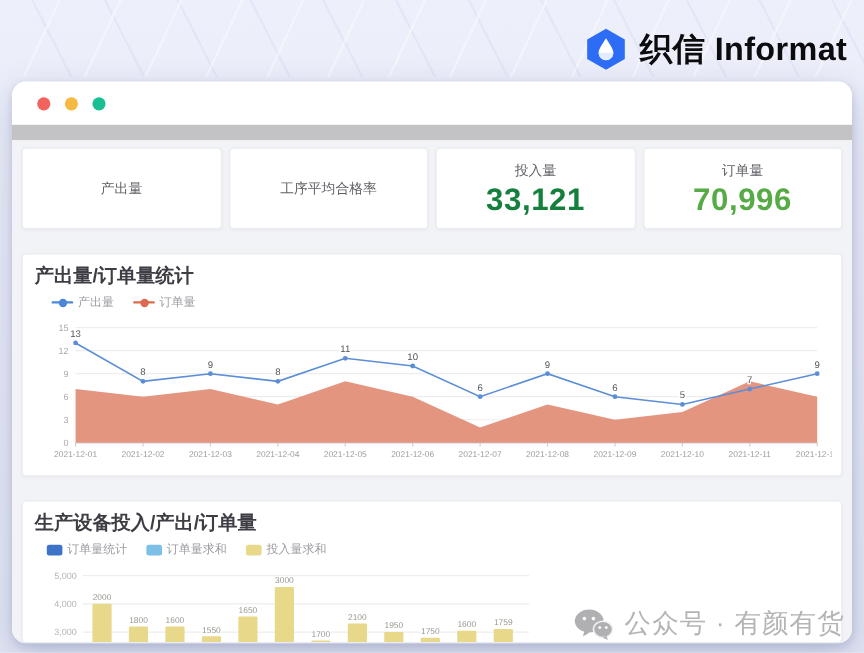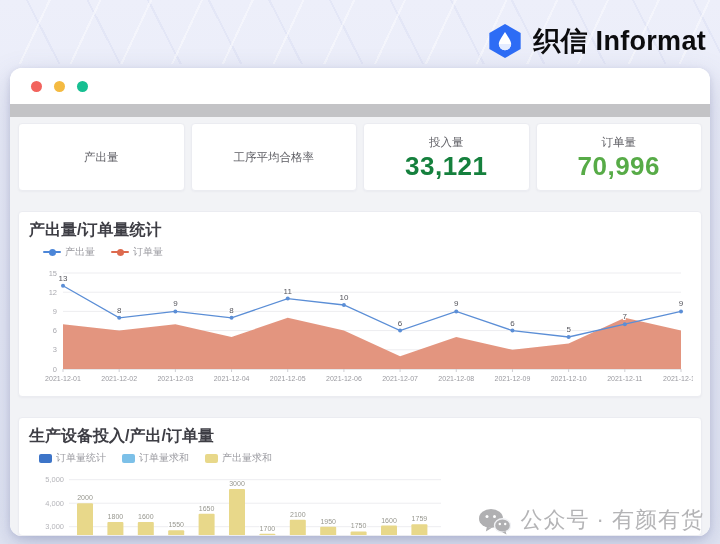--- a/index.html
+++ b/index.html
@@ -44,21 +44,21 @@
   .lg-line { position:relative; width:18px; height:2px; border-radius:1px; }
   .lg-line::after { content:""; position:absolute; left:5.5px; top:-2.5px; width:7px; height:7px; border-radius:50%; background:inherit; }
   .lg-swatch { width:13px; height:9px; border-radius:2px; }
   .bottom-row { flex:1 1 auto; display:flex; gap:6px; min-height:0; }
   .bars-card { flex:1.84; padding:8px 6px 0 6px; overflow:hidden; min-width:0; }
   .funnel-card { flex:1; padding:8px 10px 0 10px; overflow:hidden; min-width:0; }
   .bars-card .chart-title, .funnel-card .chart-title { margin-left:4px; }
   svg { display:block; }
   .watermark {
     position:absolute; right:16px; bottom:9px; z-index:5;
-    display:flex; align-items:flex-end; gap:9px;
+    display:flex; align-items:center; gap:9px;
     color:#b4b4b6; font-size:22px; letter-spacing:1px;
   }
 </style>
 </head>
 <body>
 
 <div class="bg-deco"></div>
 
 <div class="brand">
   <span>
@@ -183,21 +183,21 @@
             <span class="legend-item">
               <span class="lg-swatch" style="background: rgb(61, 116, 200);"></span>
               <span>订单量统计</span>
             </span>
             <span class="legend-item">
               <span class="lg-swatch" style="background: rgb(124, 192, 232);"></span>
               <span>订单量求和</span>
             </span>
             <span class="legend-item">
               <span class="lg-swatch" style="background: rgb(232, 216, 138);"></span>
-              <span>产出量求和</span>
+              <span>投入量求和</span>
             </span>
           </div>
         <svg width="424" height="170" viewBox="0 0 424 170">
             <line x1="44" y1="85.2" x2="416" y2="85.2" stroke="#ededf0" stroke-width="1"></line>
             <text x="39" y="87.7" text-anchor="end" font-size="7.5" fill="#b5b5ba">2,000</text>
             <line x1="44" y1="61.7" x2="416" y2="61.7" stroke="#ededf0" stroke-width="1"></line>
             <text x="39" y="64.2" text-anchor="end" font-size="7.5" fill="#b5b5ba">3,000</text>
             <line x1="44" y1="38.2" x2="416" y2="38.2" stroke="#ededf0" stroke-width="1"></line>
             <text x="39" y="40.7" text-anchor="end" font-size="7.5" fill="#b5b5ba">4,000</text>
             <line x1="44" y1="14.7" x2="416" y2="14.7" stroke="#ededf0" stroke-width="1"></line>

